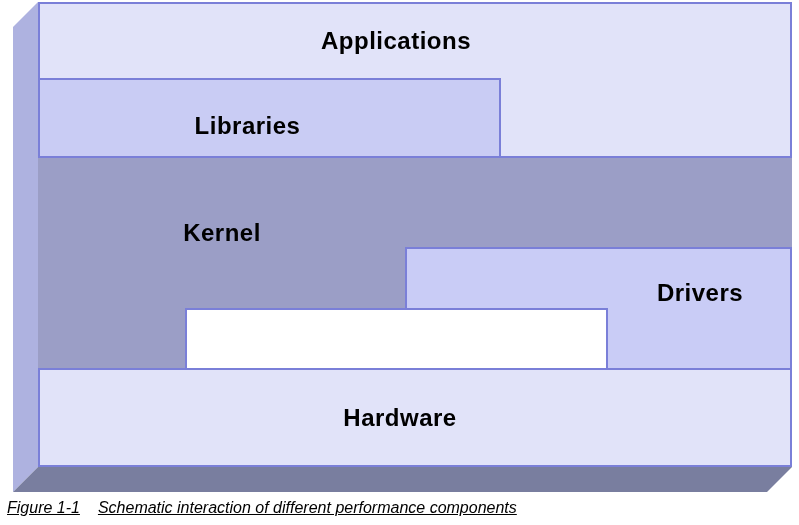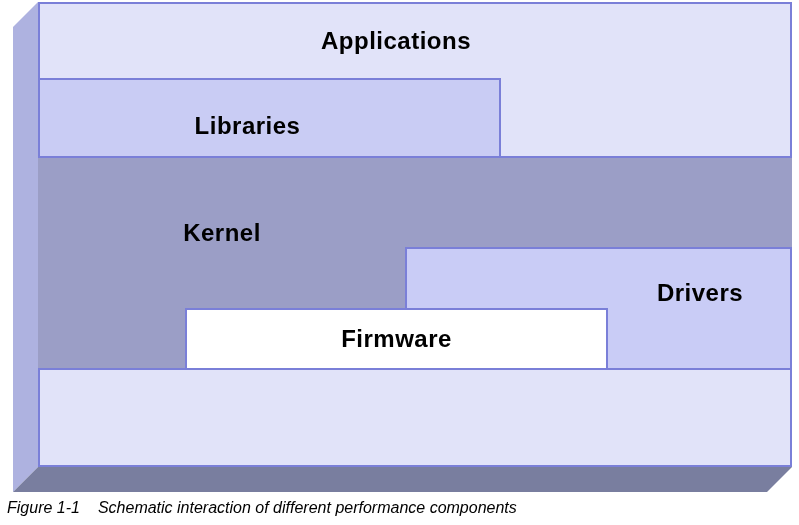--- a/index.html
+++ b/index.html
@@ -59,20 +59,21 @@
   .caption {
     position: absolute;
     left: 7px;
     top: 499px;
     display: flex;
     align-items: flex-start;
     font-style: italic;
     font-size: 16px;
     color: #000000;
     white-space: nowrap;
+    text-decoration: underline;
   }
   .caption .figure-number { margin-right: 18px; }
 </style>
 </head>
 <body>
 
 <div class="stage">
 
   <svg class="extrusion" width="799" height="525" viewBox="0 0 799 525" aria-hidden="true">
     <polygon class="face-left" points="38,2 38,467 13,492 13,27"></polygon>
@@ -83,20 +84,20 @@
   <div class="block bordered block-libraries"></div>
   <div class="block block-kernel"></div>
   <div class="block bordered block-drivers"></div>
   <div class="block bordered block-firmware"></div>
   <div class="block bordered block-hardware"></div>
 
   <div class="label label-applications">Applications</div>
   <div class="label label-libraries">Libraries</div>
   <div class="label label-drivers">Drivers</div>
   <div class="label label-kernel">Kernel</div>
-  <div class="label label-firmware">Firmware</div>
+  <div class="label label-hardware">Hardware</div>
 
   <div class="caption">
     <span class="figure-number">Figure 1-1</span>
     <span class="caption-text">Schematic interaction of different performance components</span>
   </div>
 
 </div>
 
 </body></html>

